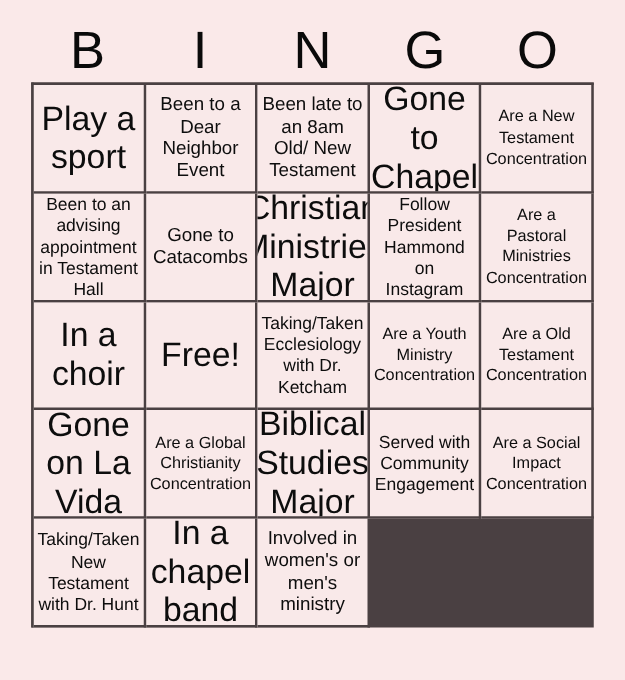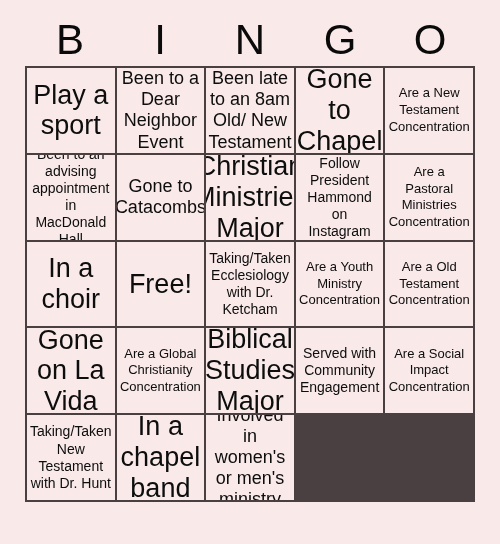--- a/index.html
+++ b/index.html
@@ -70,21 +70,21 @@
     display: block;
     color: #0d0d0d;
     font-family: "Liberation Sans", sans-serif;
     line-height: 1.16;
     word-wrap: break-word;
     hyphens: none;
   }
   
   .sz-xl span { font-size: 27px; line-height: 1.14; }
   .sz-lg span { font-size: 27px; line-height: 1.15; }
-  .sz-md span { font-size: 18px; line-height: 1.18; }
+  .sz-md span { font-size: 15px; line-height: 1.18; }
   .sz-sm span { font-size: 14px; line-height: 1.22; }
   .sz-xs span { font-size: 13px; line-height: 1.28; }
 </style>
 </head>
 <body>
 
 <div class="card">
 
   <div class="bingo-header">
     <div class="letter">B</div>
@@ -104,21 +104,21 @@
       <div class="cell sz-md">
         <span>Been late to an 8am Old/ New Testament</span>
       </div>
       <div class="cell sz-xl">
         <span>Gone to Chapel</span>
       </div>
       <div class="cell sz-xs">
         <span>Are a New Testament Concentration</span>
       </div>
       <div class="cell sz-sm">
-        <span>Been to an advising appointment in MacDonald Hall</span>
+        <span>Been to an advising appointment in Testament Hall</span>
       </div>
       <div class="cell sz-md">
         <span>Gone to Catacombs</span>
       </div>
       <div class="cell sz-lg">
         <span>Christian Ministries Major</span>
       </div>
       <div class="cell sz-sm">
         <span>Follow President Hammond on Instagram</span>
       </div>

